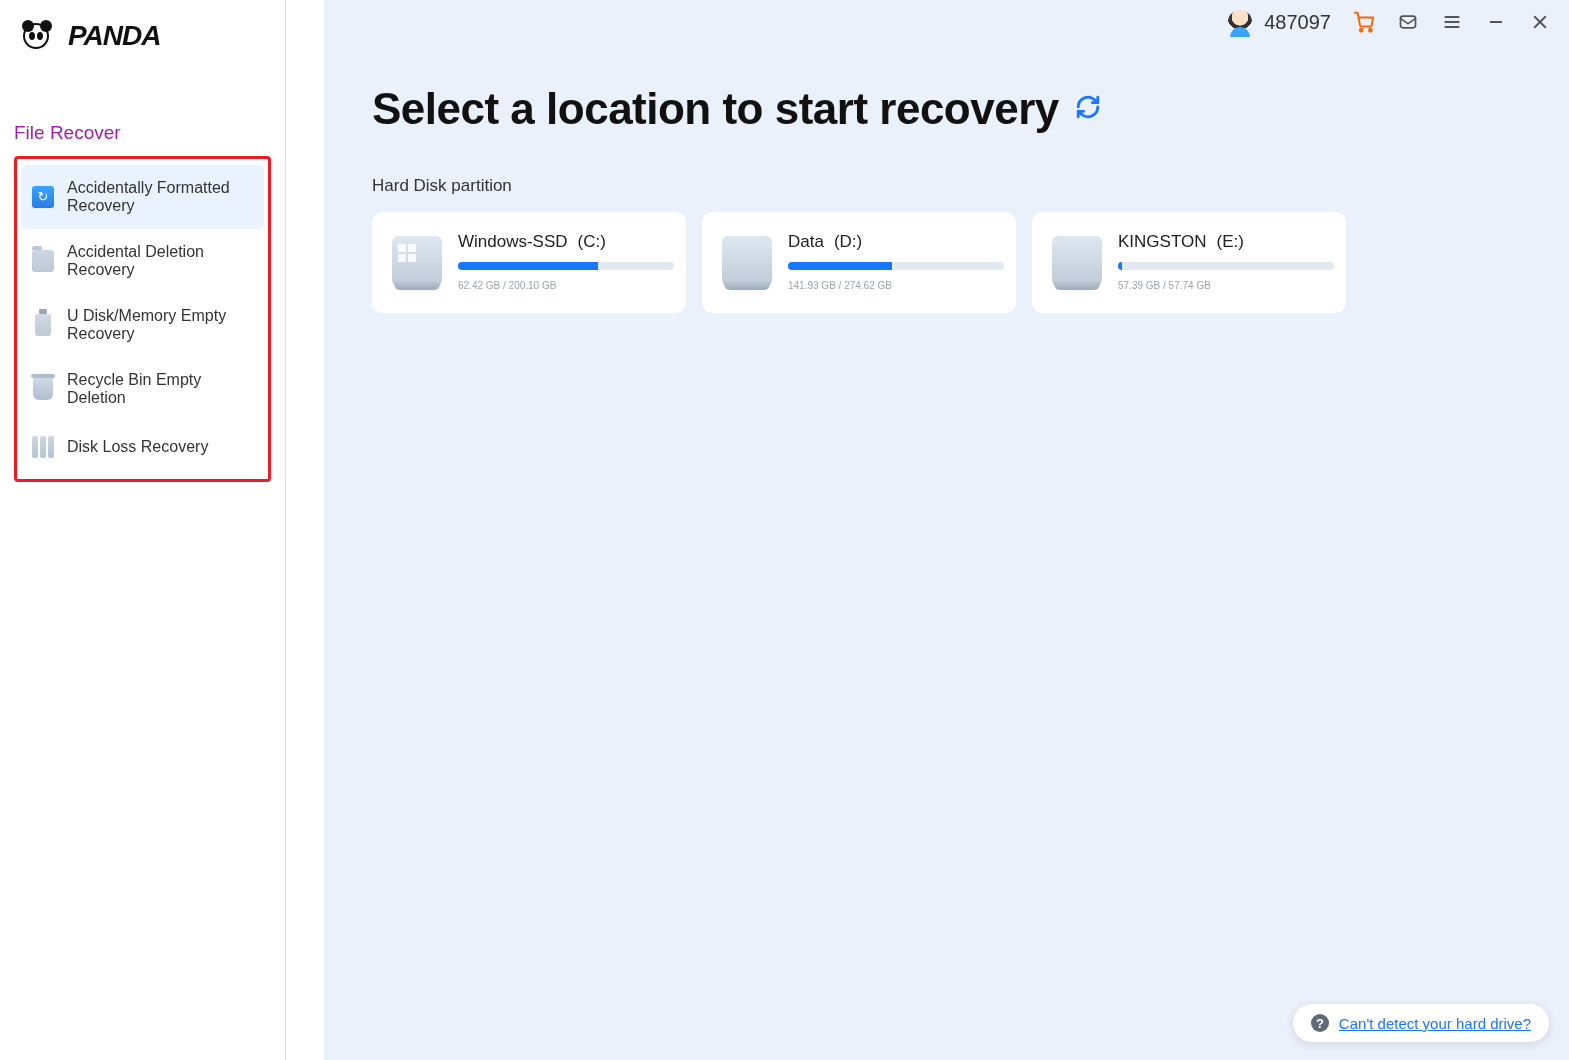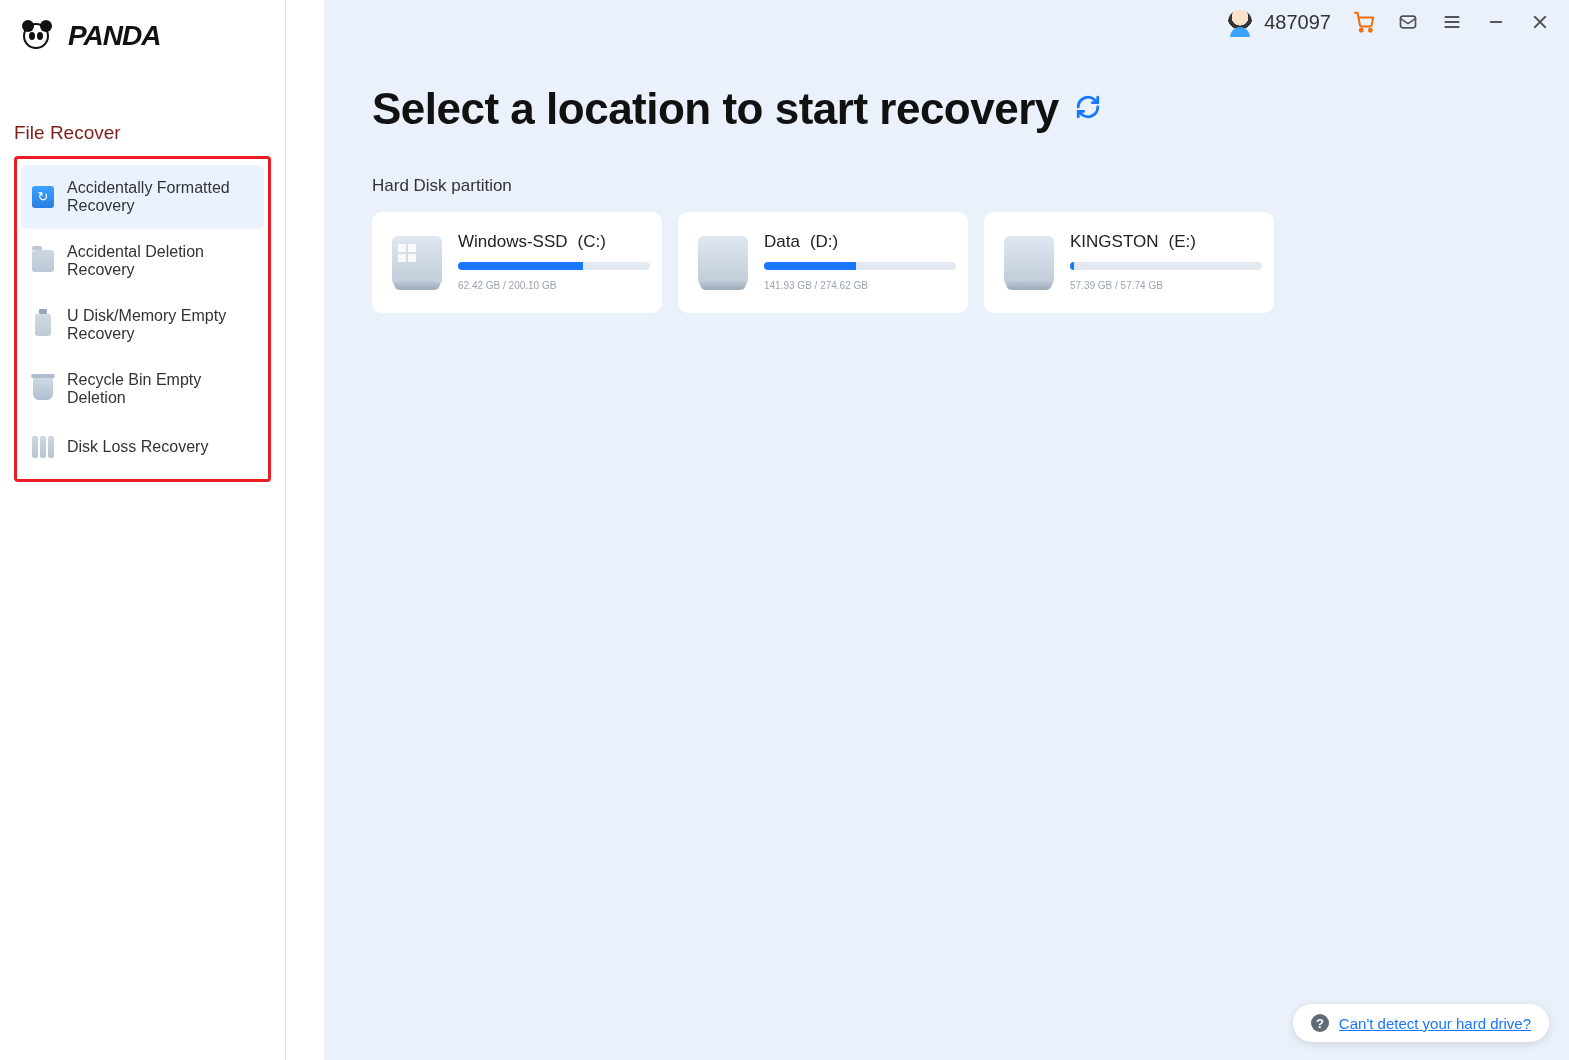--- a/index.html
+++ b/index.html
@@ -31,21 +31,21 @@
       font-size: 28px;
       font-weight: 900;
       letter-spacing: -1px;
       color: #111;
       font-style: italic;
     }
     .section-title {
       padding: 60px 14px 8px 14px;
       font-size: 19px;
       font-weight: 400;
-      color: #7f1d1d;
+      color: #a21caf;
     }
     .nav-box {
       margin: 4px 14px 0 14px;
       border: 3px solid #ec1c24;
       border-radius: 4px;
       padding: 6px 4px 6px 4px;
     }
     .nav-item {
       display: flex;
       align-items: center;
@@ -133,21 +133,21 @@
       display:flex; gap:6px;flex-direction:column;
     }
     .subhead .count { color:#333; }
     .cards {
       position:absolute;
       left:48px; top:212px;
       display:flex;
       gap:16px;
     }
     .card {
-      width:290px;
+      width:314px;
       background:#fff;
       border-radius:10px;
       padding:20px 12px 22px 20px;
       display:flex;
       gap:16px;
       align-items:flex-start;
       cursor:pointer;
     }
     .disk-ico {
       width:50px; height:50px;

